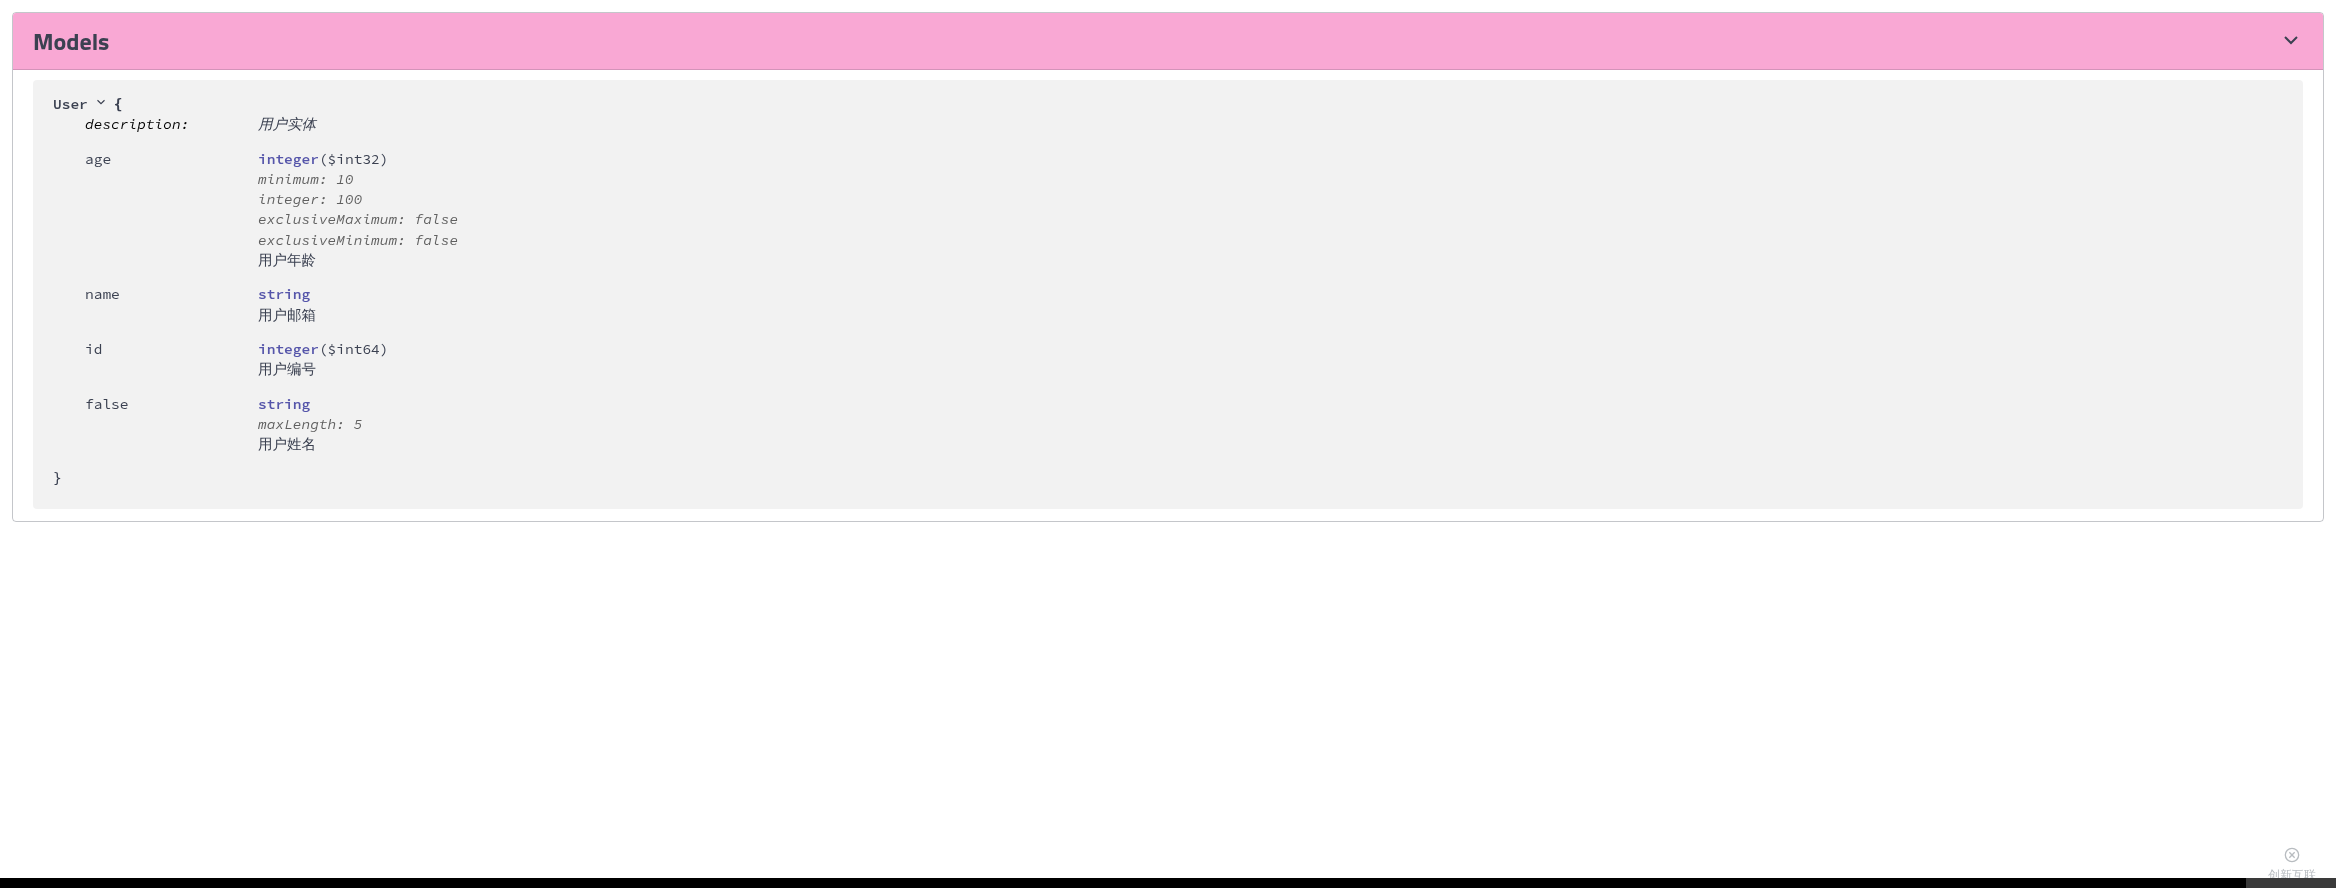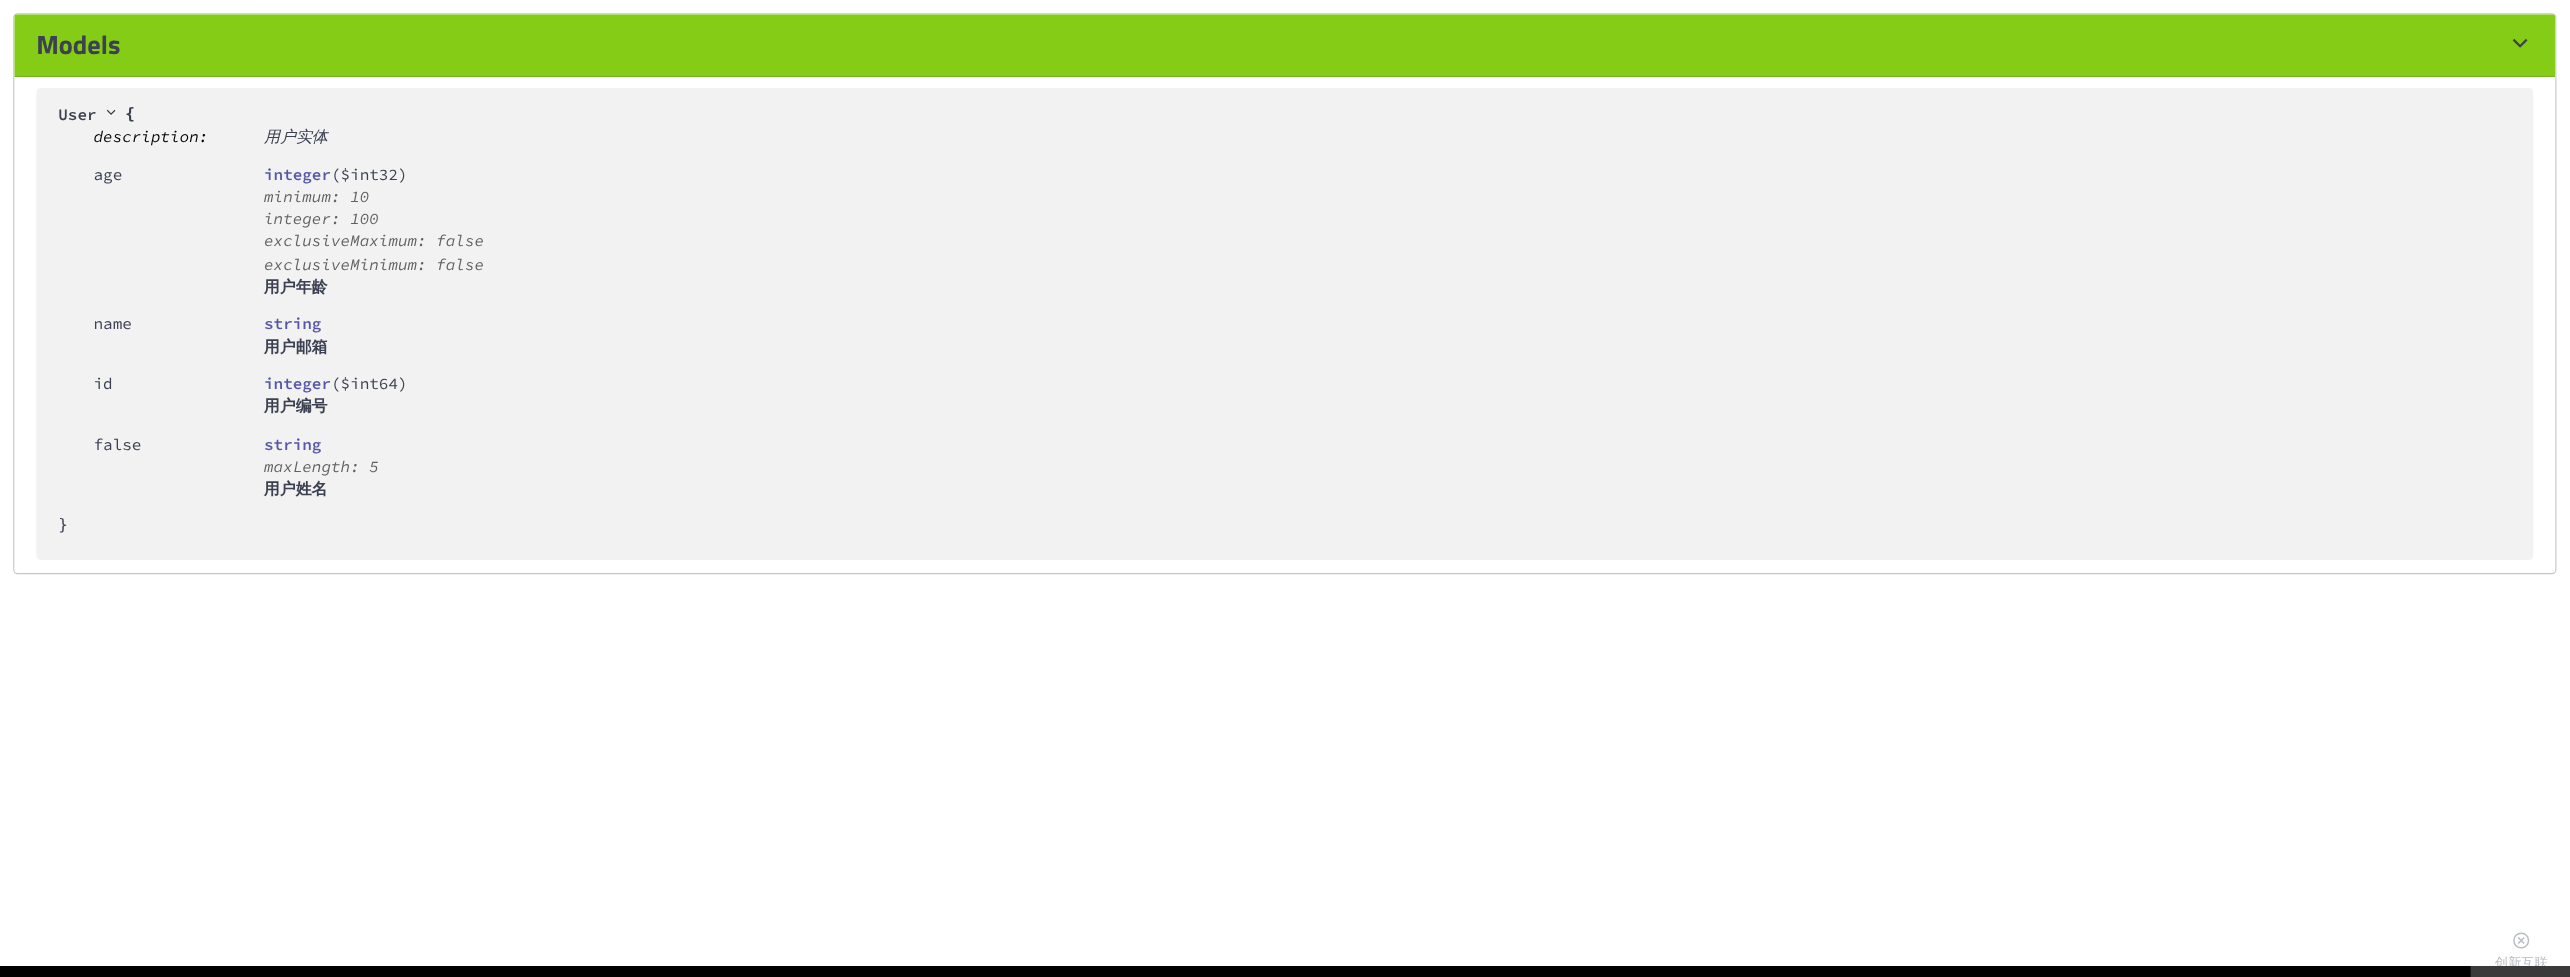--- a/index.html
+++ b/index.html
@@ -14,21 +14,21 @@
     border: 1px solid rgba(59,65,81,0.3);
     border-radius: 4px;
     overflow: hidden;
   }
   .models-header {
     display: flex;
     align-items: center;
     justify-content: space-between;
     padding: 10px 20px;
     cursor: pointer;
-    background: #84cc16;
+    background: #f9a8d4;
     border-bottom: 1px solid rgba(59,65,81,0.2);
   }
   .models-header h4 {
     font-family: "Titillium Web", -apple-system, sans-serif;
     font-size: 24px;
     font-weight: 700;
     color: #3b4151;
   }
   .chevron-down-icon svg {
     width: 24px;
@@ -77,34 +77,35 @@
   .prop-key {
     width: 155px;
     flex-shrink: 0;
   }
   .prop-key.desc {
     font-style: italic;
     color: #000000;
   }
   .prop-val {
     flex: 1;
+    margin-left: 18px;
   }
   .type {
     color: #5555aa;
     font-weight: 600;
   }
   .format {
     color: #3b4151;
   }
   .constraint {
     font-style: italic;
     color: #606060;
   }
   .desc-text {
-    font-weight: 700;
+    font-weight: 400;
     color: #3b4151;
   }
   .watermark {
     position: fixed;
     right: 20px;
     bottom: 4px;
     font-size: 12px;
     color: #9aa0a6;
     display: flex;
     align-items: center;

